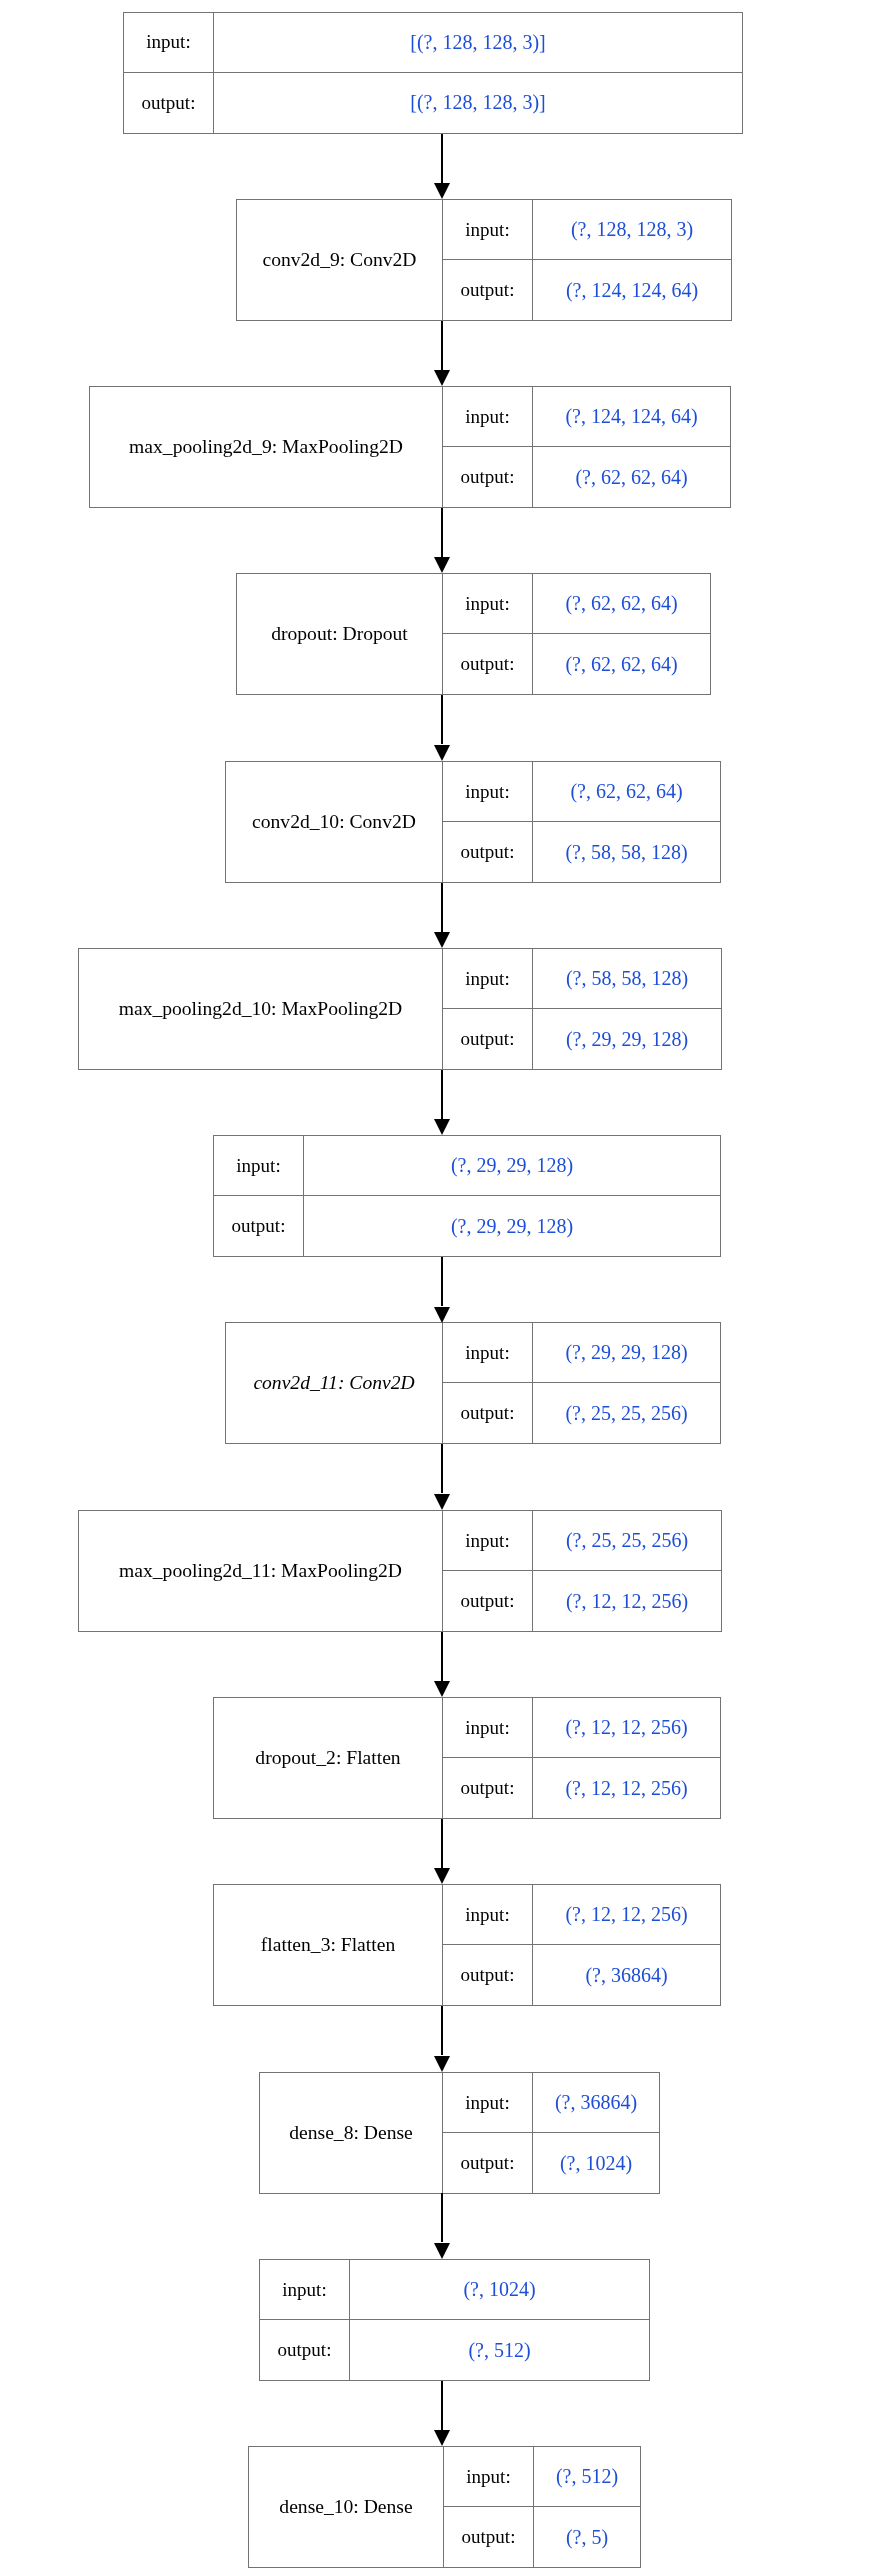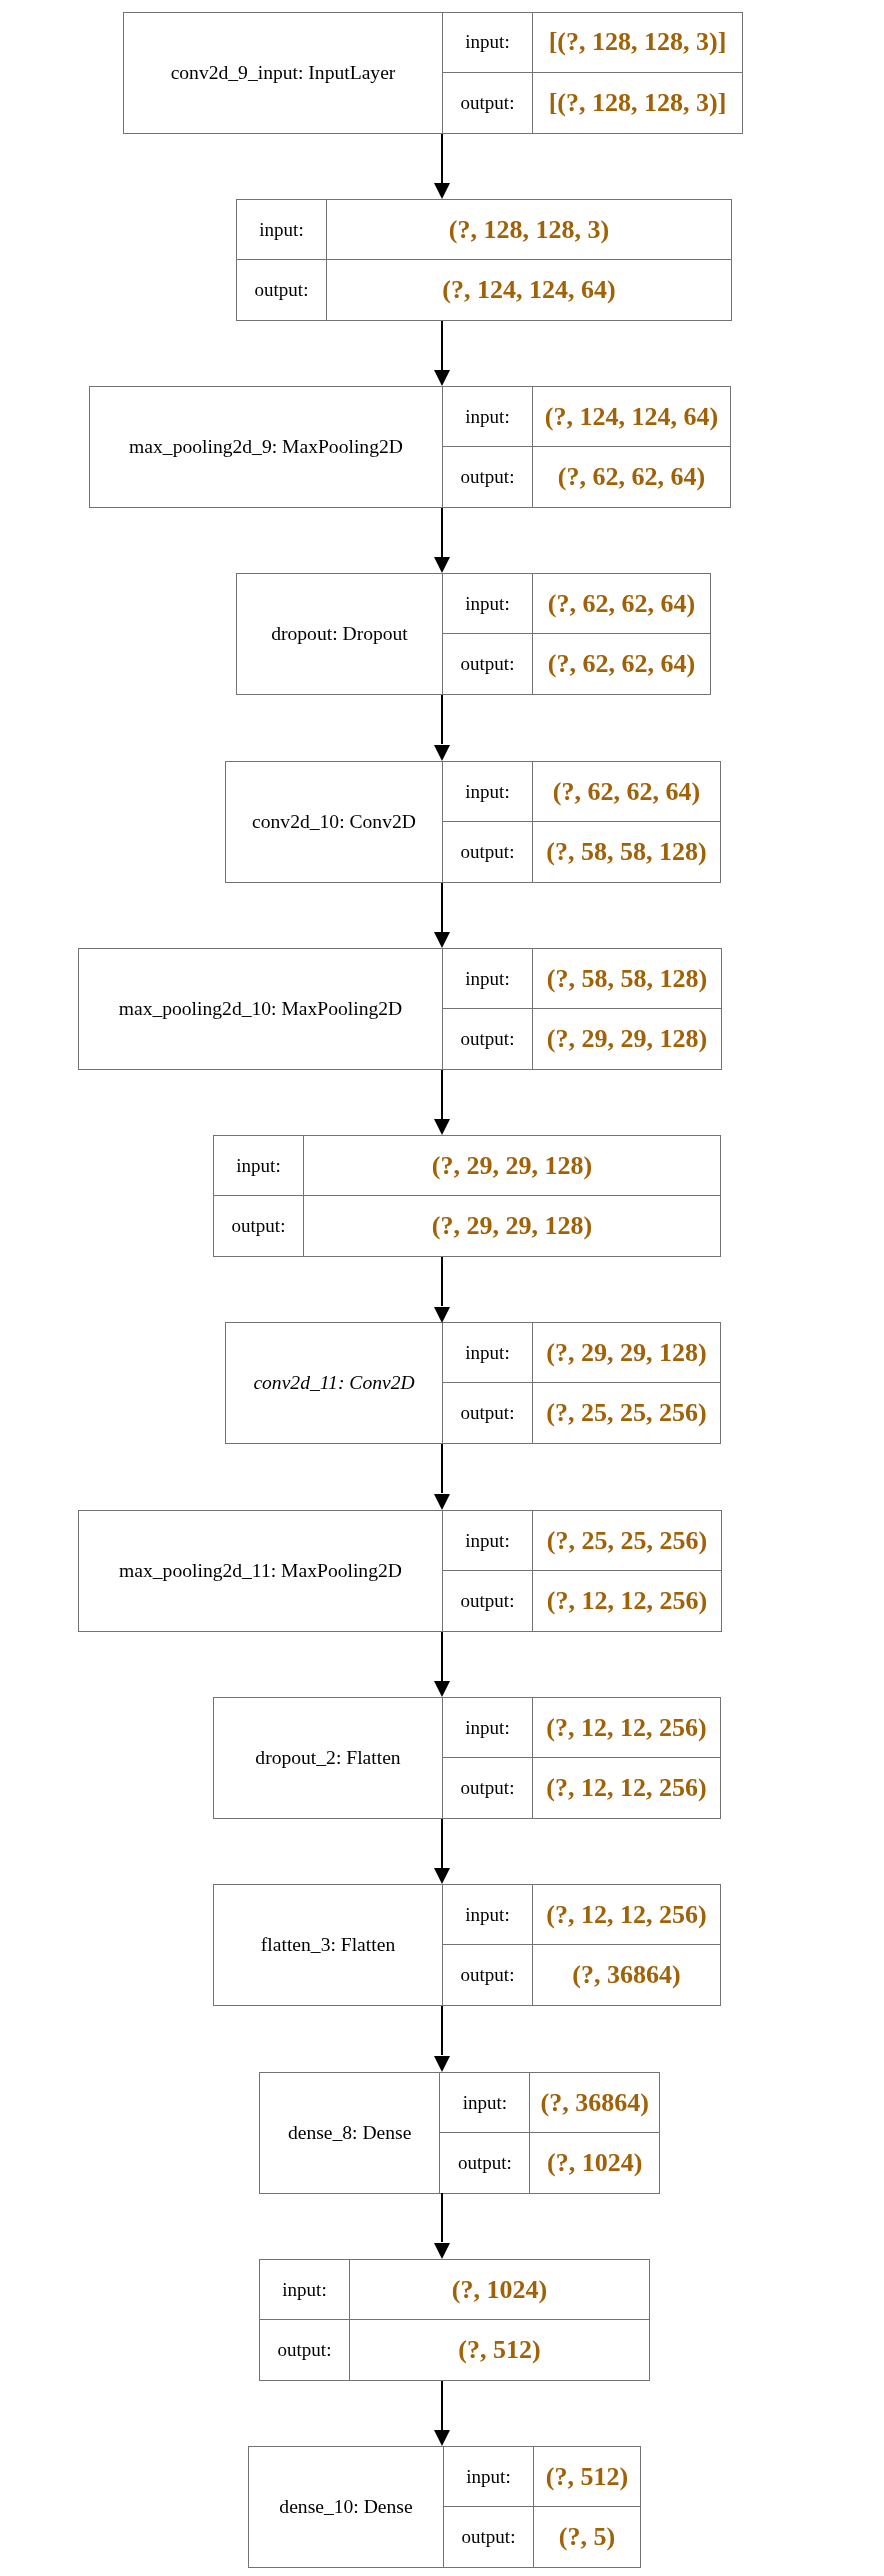--- a/index.html
+++ b/index.html
@@ -80,25 +80,24 @@
     border-right: 1.5px solid #737373;
     padding: 0 8.7px;
   }
 
   .io-value {
     box-sizing: border-box;
     display: flex;
     align-items: center;
     justify-content: center;
     flex: 1 1 auto;
-    font-size: 26px;
-    color: #a16207;
+    font-size: 20px;
+    color: #1d4ed8;
     white-space: nowrap;
     padding: 0 10.2px;
-    font-weight: bold;
   }
 
   
   .edge {
     position: absolute;
     width: 0;
     border-left: 2.2px solid #000000;
   }
   .edge-head {
     position: absolute;
@@ -108,35 +107,35 @@
     border-right: 8px solid transparent;
     border-top: 16px solid #000000;
   }
 </style>
 </head>
 <body>
 
 <div id="graph">
     <div class="node-row" style="top: 11.6px; height: 122px;">
       <div class="node" style="width: 620px; height: 122px; left: 123px; top: 0px;">
-        <div class="name-cell" style="width: 319px;">conv2d_9_input: InputLayer</div>
         <div class="io-block">
           <div class="io-row top">
             <div class="io-label" style="width: 90px;">input:</div>
             <div class="io-value">[(?, 128, 128, 3)]</div>
           </div>
           <div class="io-row">
             <div class="io-label" style="width: 90px;">output:</div>
             <div class="io-value">[(?, 128, 128, 3)]</div>
           </div>
         </div>
       </div>
     </div>
     <div class="node-row" style="top: 199px; height: 122px;">
       <div class="node" style="width: 496px; height: 122px; left: 236px; top: 0px;">
+        <div class="name-cell" style="width: 206px;">conv2d_9: Conv2D</div>
         <div class="io-block">
           <div class="io-row top">
             <div class="io-label" style="width: 90px;">input:</div>
             <div class="io-value">(?, 128, 128, 3)</div>
           </div>
           <div class="io-row">
             <div class="io-label" style="width: 90px;">output:</div>
             <div class="io-value">(?, 124, 124, 64)</div>
           </div>
         </div>

